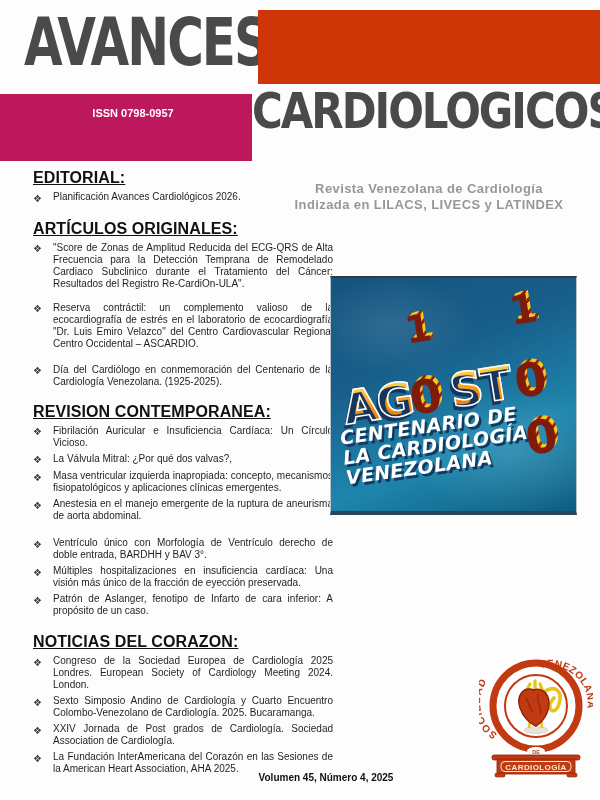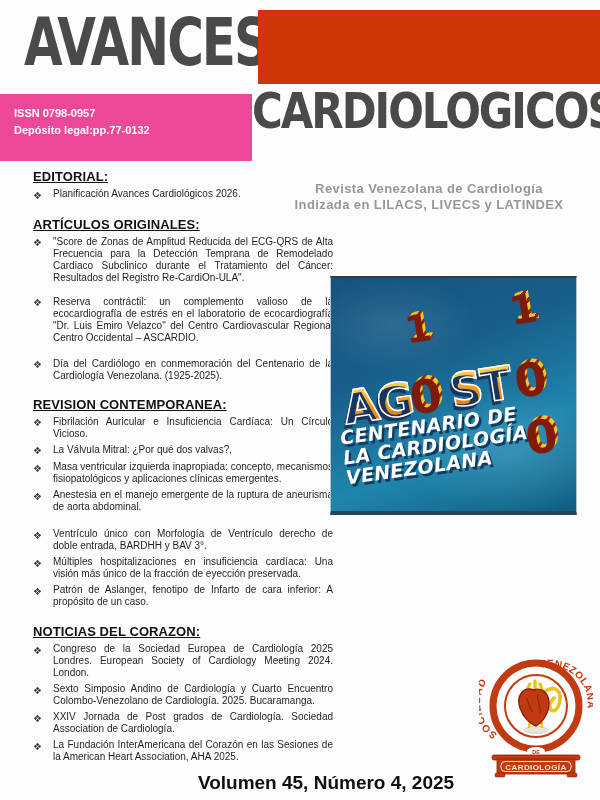--- a/index.html
+++ b/index.html
@@ -17,22 +17,22 @@
     font-size:50px; font-weight:bold; color:#4a4a48;
     letter-spacing:-2px; transform:scaleY(1.32); transform-origin:top left;
     white-space:nowrap;
   }
   .red-bar-top {
     position:absolute; left:258px; top:10px; width:342px; height:74px;
     background:#ce3608;
   }
   .red-box-issn {
     position:absolute; left:0; top:94px; width:252px; height:67px;
-    background:#ec4899; color:#ffffff; padding:11px 0 0 14px;
-    font-size:11px; font-weight:bold; line-height:1.55;
+    background:#be185d; color:#ffffff; padding:11px 0 0 14px;
+    font-size:11px; font-weight:bold; line-height:1.55;text-align:center;
   }
   .title-cardio {
     position:absolute; left:252px; top:82px;
     font-family:"DejaVu Sans",sans-serif;
     font-size:42px; font-weight:bold; color:#4a4a48;
     letter-spacing:-2px; transform:scaleY(1.18); transform-origin:top left;
     white-space:nowrap;
   }
   .subtitle {
     position:absolute; left:263px; top:141px; width:332px;
@@ -42,21 +42,21 @@
     margin-top:40px;
   }
 
   
   .toc { position:absolute; left:33px; top:169px; width:300px; color:#222; }
   .toc-section { margin-bottom:9px; }
   .toc-section + .toc-section { margin-top:15px; }
   .toc-section:nth-of-type(3) { margin-top:14px; }
   .toc-section:nth-of-type(6) { margin-top:16px; }
   .toc-heading {
-    font-size:13px; font-weight:bold; text-decoration:underline;
+    font-size:16px; font-weight:bold; text-decoration:underline;
     margin-bottom:4px; color:#111; letter-spacing:0.1px;
   }
   .toc-item { display:flex; align-items:flex-start; margin-bottom:4px; }
   .toc-section:nth-of-type(2) .toc-item { margin-bottom:12px; }
   .bullet {
     flex:0 0 12px; margin-right:8px; font-size:10px; color:#3a3a3a;
     line-height:1.3; margin-top:0.5px;
   }
   .toc-text {
     flex:1; font-size:10px; line-height:1.2; text-align:justify;
@@ -105,33 +105,32 @@
     text-shadow:2px 3px 0 #123a5e; font-family:"DejaVu Sans",sans-serif;
     white-space:nowrap;
   }
 
   
   .logo { position:absolute; left:479px; top:654px; width:114px; height:126px; }
 
   
   .footer {
     position:absolute; left:0; top:772px; width:600px; text-align:center;
-    padding-left:52px; font-size:19px; font-weight:bold; color:#101010;
+    padding-left:52px; font-size:10px; font-weight:bold; color:#101010;
   }
 </style>
 </head>
 <body>
 
 <div class="page">
 
   <div class="title-avances">AVANCES</div>
   <div class="red-bar-top"></div>
   <div class="red-box-issn">
     <div>ISSN 0798-0957</div>
-    <div>Depósito legal:pp.77-0132</div>
   </div>
   <div class="title-cardio">CARDIOLOGICOS</div>
   <div class="subtitle">
     <div>Revista Venezolana de Cardiología</div>
     <div>Indizada en LILACS, LIVECS y LATINDEX</div>
   </div>
 
   <div class="toc">
       <section class="toc-section">
         <div class="toc-heading">EDITORIAL:</div>

